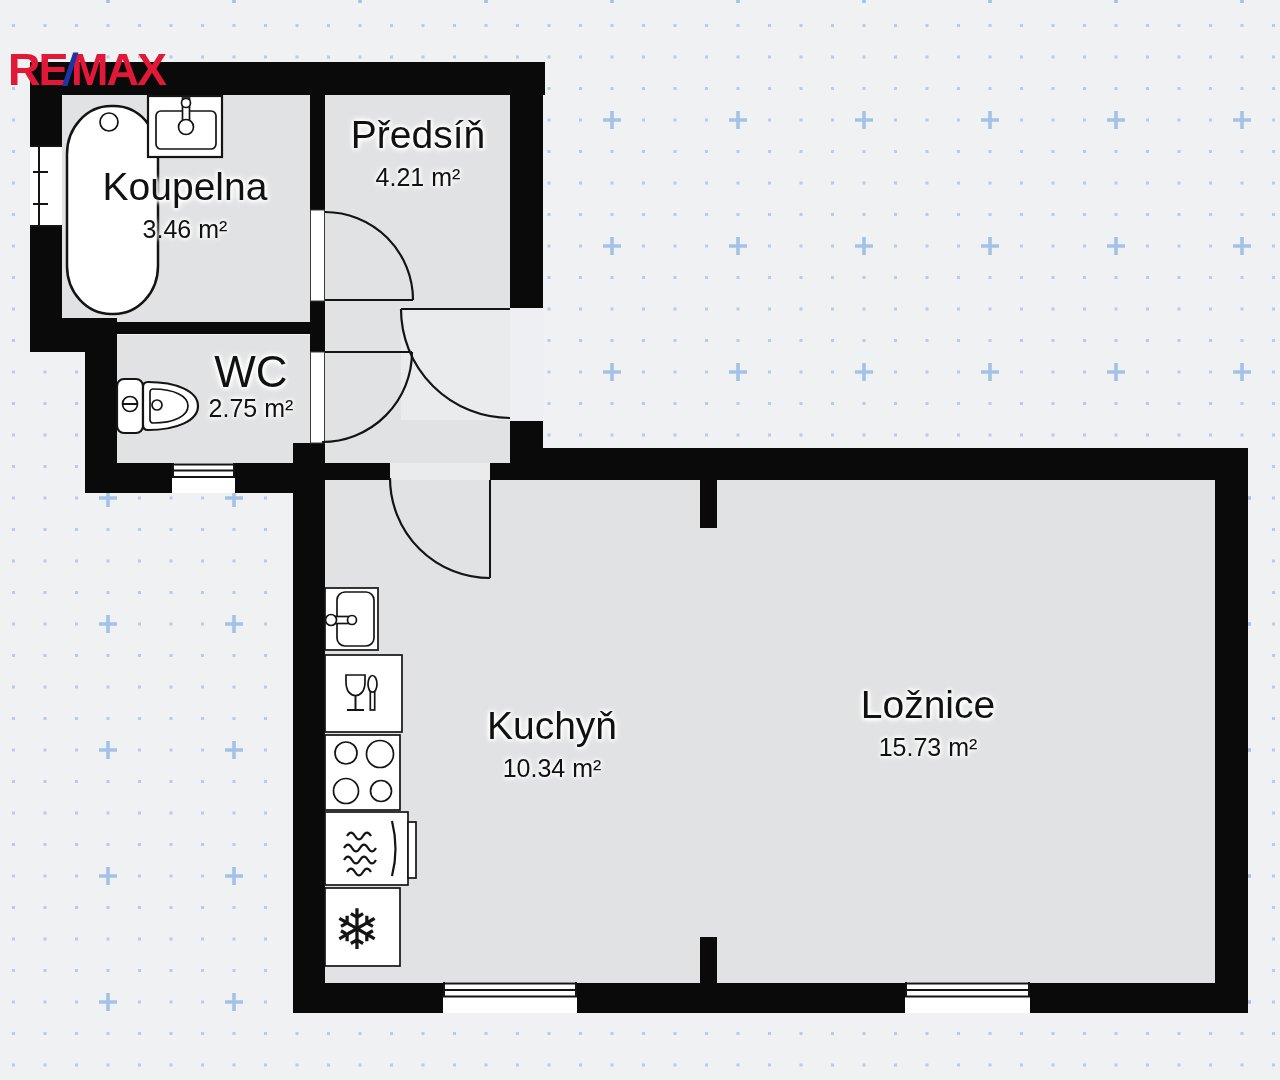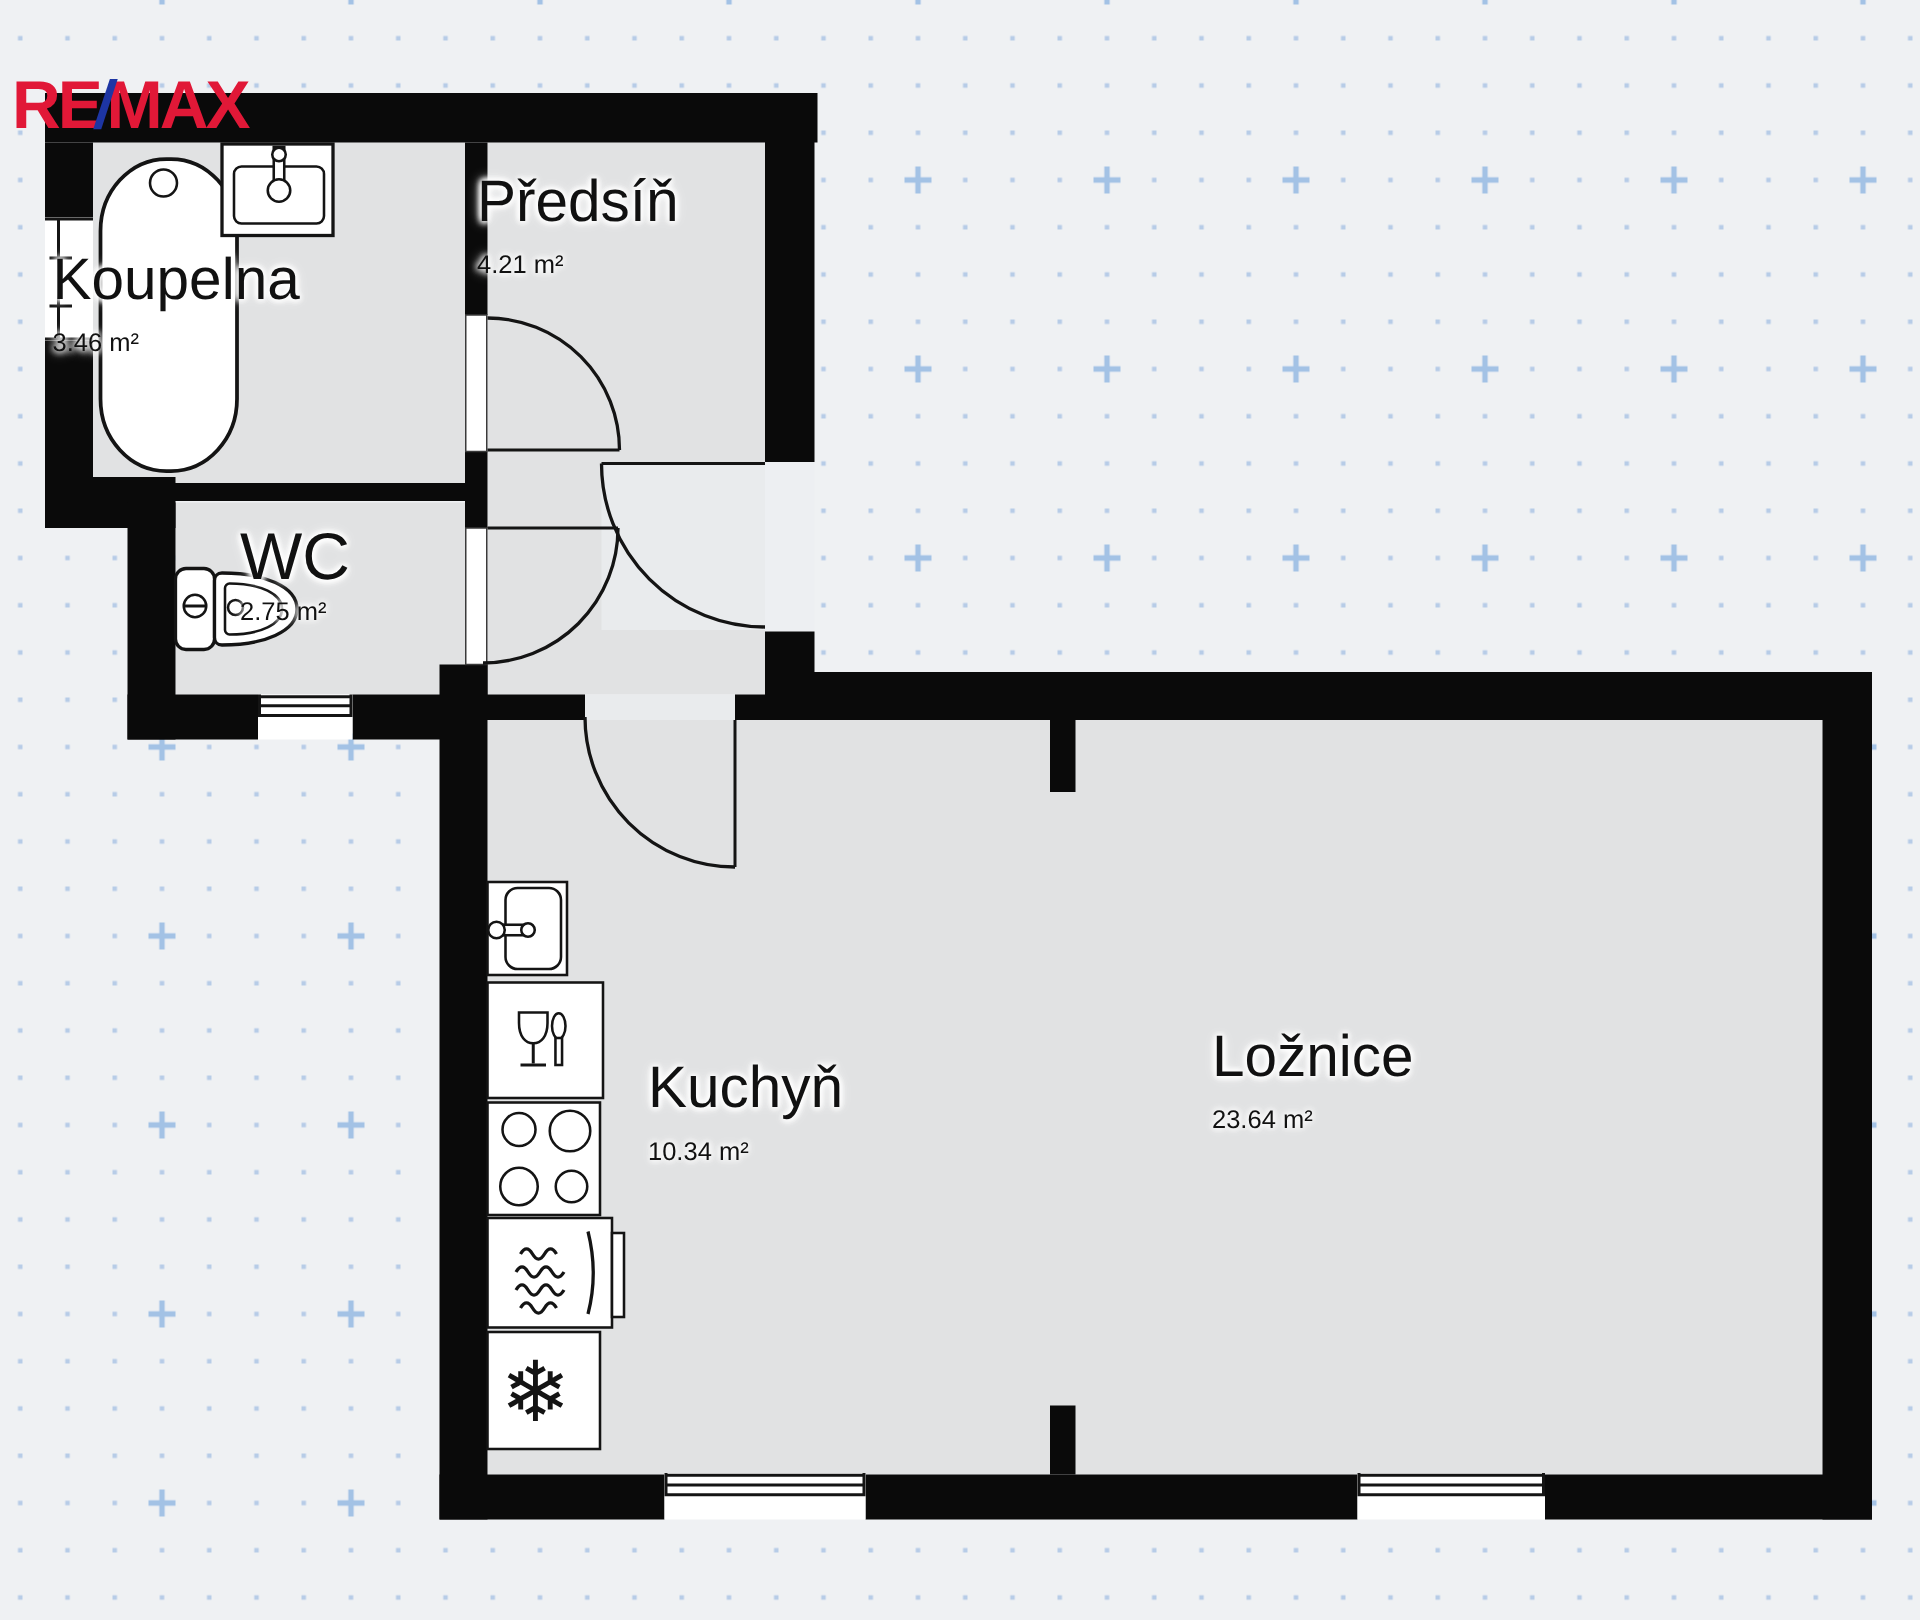--- a/index.html
+++ b/index.html
@@ -19,24 +19,24 @@
   .wall{fill:var(--wall);}
   .fixture{fill:#ffffff;stroke:var(--line);}
   .thin{stroke-width:1.7;}
   .mid{stroke-width:2.2;}
   .nofill{fill:none;}
   .win{fill:#ffffff;}
   .winline{stroke:var(--line);stroke-width:2;}
   .arc{fill:none;stroke:var(--line);stroke-width:2.2;}
   .leaf{stroke:var(--line);stroke-width:2;}
   .leaf-rect{fill:#ffffff;stroke:#3a3a3a;stroke-width:1;}
-  .room-label{position:absolute;text-align:left;color:var(--label);z-index:3;pointer-events:none;}
+  .room-label{position:absolute;text-align:center;color:var(--label);z-index:3;pointer-events:none;}
   .room-name{font-size:39px;line-height:46px;font-weight:400;
     text-shadow:0 0 4px #fff,0 0 4px #fff,0 0 6px #fff,0 0 9px #fff,0 1px 5px #fff;}
-  .room-area{font-size:17px;line-height:30px;margin-top:4px;font-weight:400;
+  .room-area{font-size:25px;line-height:30px;margin-top:4px;font-weight:400;
     text-shadow:0 0 4px #fff,0 0 4px #fff,0 0 6px #fff,0 0 9px #fff;}
   .logo{position:absolute;left:8px;top:47px;z-index:4;font-weight:800;font-size:45px;
     line-height:1;letter-spacing:-2px;white-space:nowrap;}
   .logo .red{color:var(--brand_red);}
   .logo .slash{color:var(--brand_blue);display:inline-block;transform:skewX(-8deg);margin:0 -3px;}
 </style>
 </head>
 <body>
 
 <div class="canvas">
@@ -223,16 +223,16 @@
     <div class="room-area" style="margin-top:-2px">2.75 m²</div>
   </div>
 
   <div class="room-label" style="left:432px;top:703px;width:240px">
     <div class="room-name">Kuchyň</div>
     <div class="room-area">10.34 m²</div>
   </div>
 
   <div class="room-label" style="left:808px;top:682px;width:240px">
     <div class="room-name">Ložnice</div>
-    <div class="room-area">23.64 m²</div>
+    <div class="room-area">15.73 m²</div>
   </div>
 
 </div>
 
 </body></html>

